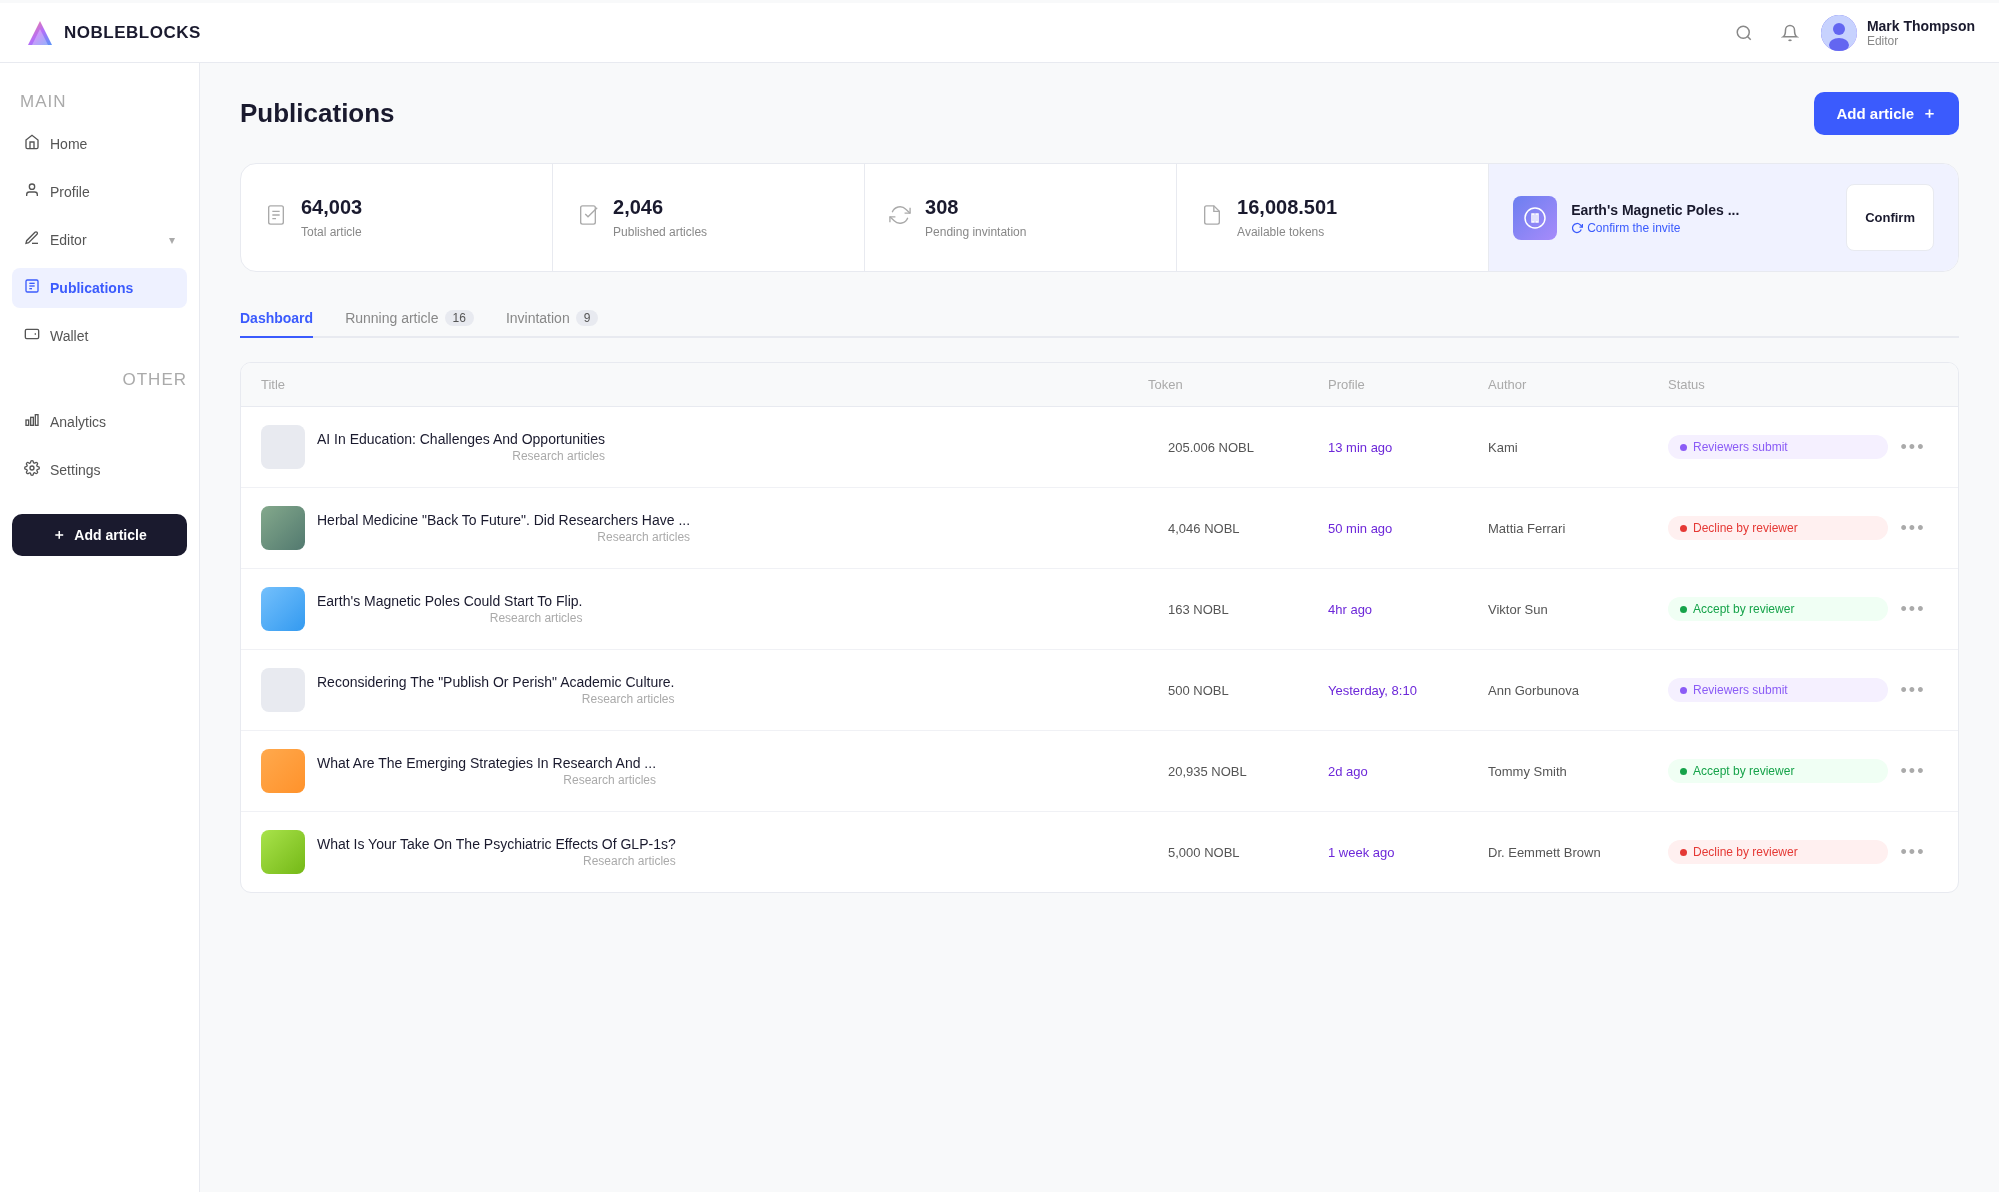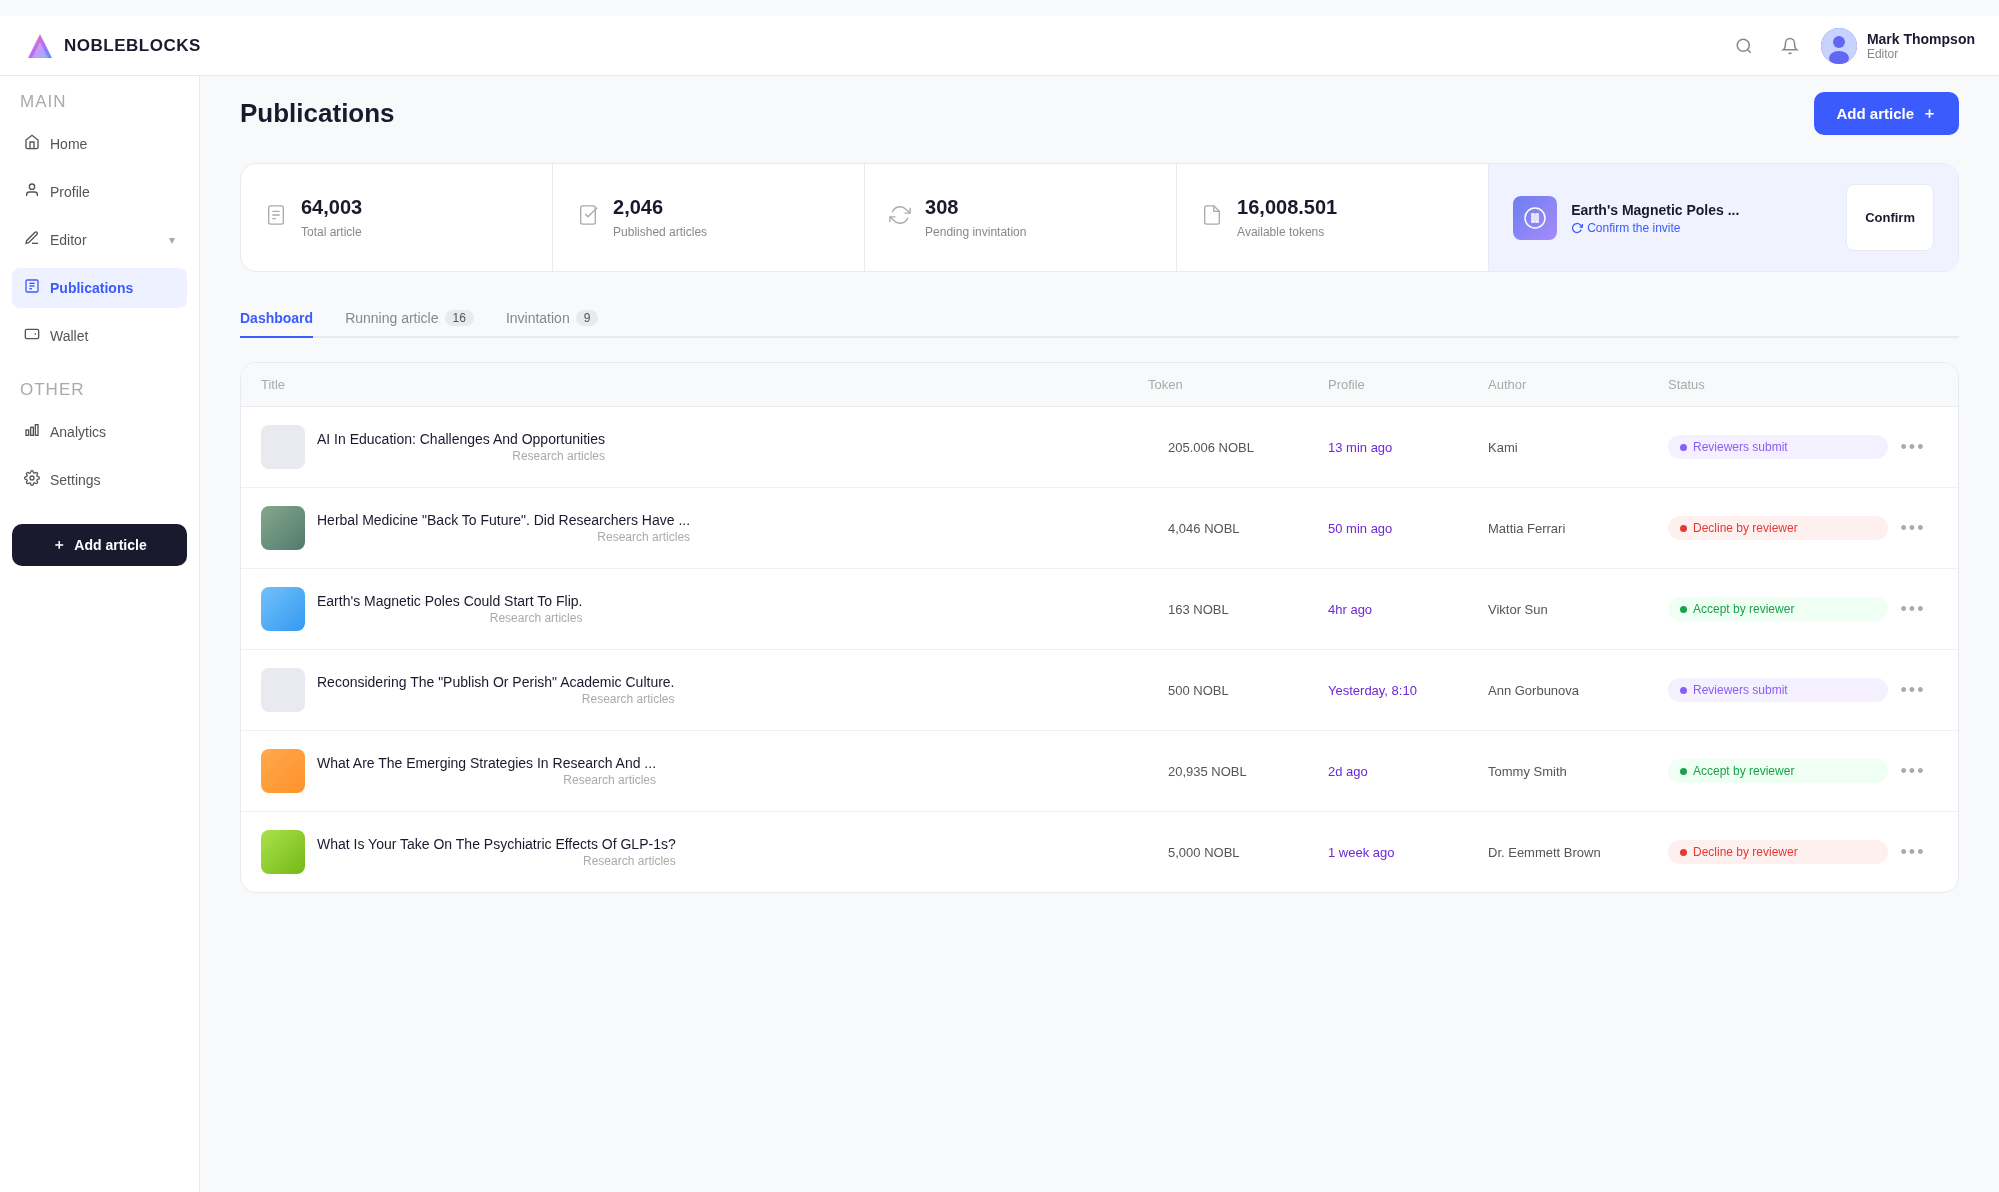--- a/index.html
+++ b/index.html
@@ -1,20 +1,20 @@
 <!DOCTYPE html>
 <html><head>
   <meta charset="utf-8">
   <style>
     * { box-sizing: border-box; margin: 0; padding: 0; }
     body { font-family: -apple-system, BlinkMacSystemFont, 'Segoe UI', sans-serif; background: #f8f9fa; color: #1a1a2e; }
 
     
     .app { display: flex; flex-direction: column; height: 100vh; }
-    .topbar { display: flex; justify-content: space-between; padding: 0 24px; height: 60px; background: #fff; border-bottom: 1px solid #e8eaf0; position: sticky; top: 16px; z-index: 100; }
+    .topbar { display: flex; justify-content: space-between; padding: 0 24px; height: 60px; background: #fff; border-bottom: 1px solid #e8eaf0; position: sticky; top: 3px; z-index: 100; }
     .topbar-left { display: flex; align-items: center; gap: 8px; }
     .logo-icon { width: 32px; height: 32px; }
     .logo-text { font-size: 17px; font-weight: 700; color: #1a1a2e; letter-spacing: 0.5px; }
     .topbar-right { display: flex; align-items: center; gap: 16px; }
     .icon-btn { background: none; border: none; cursor: pointer; color: #888; font-size: 18px; padding: 6px; border-radius: 50%; display: flex; align-items: center; justify-content: center; }
     .user-area { display: flex; align-items: center; gap: 10px; }
     .avatar { width: 36px; height: 36px; border-radius: 50%; background: linear-gradient(135deg, #6c7ff0, #a78bfa); display: flex; align-items: center; justify-content: center; overflow: hidden; }
     .user-info { display: flex; flex-direction: column; }
     .user-name { font-size: 14px; font-weight: 600; color: #1a1a2e; }
     .user-role { font-size: 12px; color: #888; }
@@ -50,21 +50,21 @@
     .confirm-subtitle { font-size: 12px; color: #3b5bfd; display: flex; align-items: center; gap: 4px; margin-top: 2px; }
     .confirm-btn { background: #fff; border: 1px solid #e8eaf0; border-radius: 8px; padding: 25px 18px; font-size: 13px; font-weight: 600; cursor: pointer; color: #1a1a2e; }
 
     
     .tabs { display: flex; gap: 0; border-bottom: 2px solid #e8eaf0; margin-bottom: 24px; }
     .tab { padding: 10px 0; margin-right: 32px; font-size: 14px; font-weight: 500; color: #888; cursor: pointer; position: relative; border-bottom: 2px solid transparent; margin-bottom: -2px; display: flex; align-items: center; gap: 6px; }
     .tab.active { color: #3b5bfd; border-bottom: 2px solid #3b5bfd; font-weight: 600; }
     .tab-badge { background: #e8eaf0; color: #555; border-radius: 10px; padding: 1px 8px; font-size: 12px; }
 
     
-    .table-container { background: #fff; border-radius: 16px; border: 1px solid #e8eaf0; overflow: hidden; }
+    .table-container { background: #fff; border-radius: 11px; border: 1px solid #e8eaf0; overflow: hidden; }
     .table-header { display: grid; grid-template-columns: 1fr 180px 160px 180px 220px 50px; padding: 14px 20px; background: #f8f9fa; border-bottom: 1px solid #e8eaf0; }
     .th { font-size: 13px; font-weight: 500; color: #aaa; }
     .table-row { display: grid; grid-template-columns: 1fr 180px 160px 180px 220px 50px; padding: 18px 20px; border-bottom: 1px solid #f0f1f5; align-items: center; }
     .table-row:last-child { border-bottom: none; }
     .article-cell { display: flex; align-items: center; gap: 12px; }
     .article-thumb { width: 44px; height: 44px; border-radius: 8px; background: #e8eaf0; display: flex; align-items: center; justify-content: center; overflow: hidden; flex-shrink: 0; }
     .article-info { display: flex; flex-direction: column; }
     .article-title { font-size: 14px; font-weight: 500; color: #1a1a2e; }
     .article-cat { font-size: 12px; color: #aaa; margin-top: 2px; text-align: right; }
     .token-val { font-size: 13px; color: #555; margin-left: 20px; }
@@ -192,21 +192,21 @@
       <div class="sidebar-item">
         <span class="s-icon">
           <svg width="16" height="16" viewBox="0 0 24 24" fill="none" stroke="currentColor" stroke-width="2">
               <rect x="2" y="5" width="20" height="14" rx="2"></rect>
               <path d="M16 12h2"></path>
             </svg>
         </span>
         <span>Wallet</span>
       </div>
 
-      <span class="sidebar-section-label" style="margin-top:16px;">OTHER</span>
+      <span class="sidebar-section-label" style="margin-top:6px;text-align:right;">OTHER</span>
 
       <div class="sidebar-item">
         <span class="s-icon">
           <svg width="16" height="16" viewBox="0 0 24 24" fill="none" stroke="currentColor" stroke-width="2">
               <rect x="3" y="12" width="4" height="8"></rect>
               <rect x="10" y="8" width="4" height="12"></rect>
               <rect x="17" y="4" width="4" height="16"></rect>
             </svg>
         </span>
         <span>Analytics</span>

